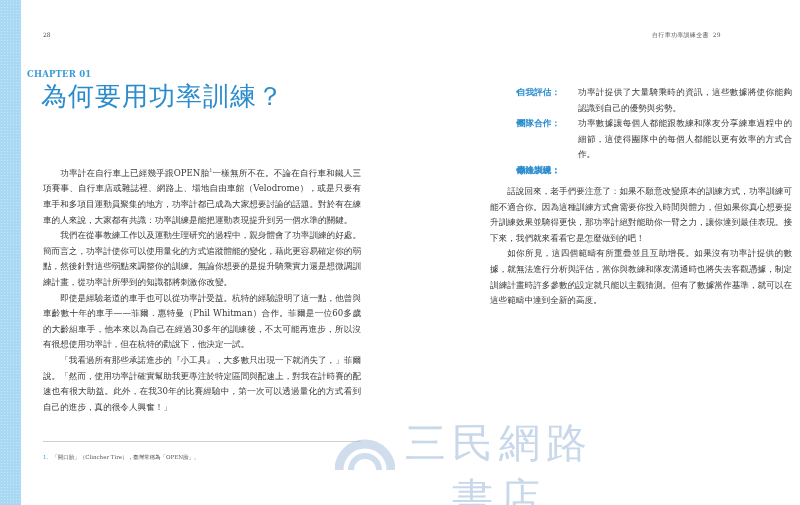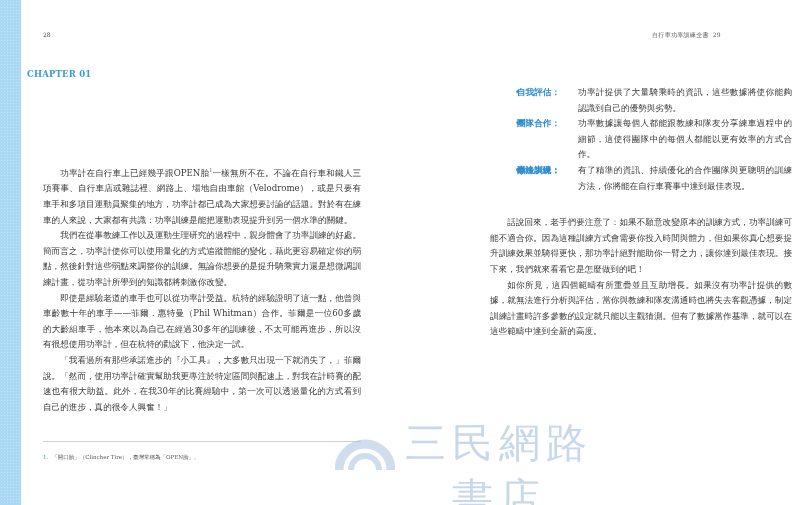--- a/index.html
+++ b/index.html
@@ -55,20 +55,21 @@
   </style>
 </head>
 <body>
 
 <div class="spread">
   <div class="edge-strip"></div>
 
   <div class="page page-left">
     <div class="folio-left">28</div>
     <div class="chapter-label">CHAPTER 01</div>
+    <div class="chapter-title">為何要用功率訓練？</div>
 
     <div class="body-text left-body">
       <p><span>功率計在自行車上已經幾乎跟OPEN胎</span><sup class="fnref">1</sup><span>一樣無所不在。不論在自行車和鐵人三項賽事、自行車店或雜誌裡、網路上、場地自由車館（Velodrome），或是只要有車手和多項目運動員聚集的地方，功率計都已成為大家想要討論的話題。對於有在練車的人來說，大家都有共識：功率訓練是能把運動表現提升到另一個水準的關鍵。</span></p>
       <p>我們在從事教練工作以及運動生理研究的過程中，親身體會了功率訓練的好處。簡而言之，功率計使你可以使用量化的方式追蹤體能的變化，藉此更容易確定你的弱點，然後針對這些弱點來調整你的訓練。無論你想要的是提升騎乘實力還是想微調訓練計畫，從功率計所學到的知識都將刺激你改變。</p>
       <p>即使是經驗老道的車手也可以從功率計受益。杭特的經驗證明了這一點，他曾與車齡數十年的車手——菲爾．惠特曼（Phil Whitman）合作。菲爾是一位60多歲的大齡組車手，他本來以為自己在經過30多年的訓練後，不太可能再進步，所以沒有很想使用功率計，但在杭特的勸說下，他決定一試。</p>
       <p>「我看過所有那些承諾進步的『小工具』，大多數只出現一下就消失了，」菲爾說。「然而，使用功率計確實幫助我更專注於特定區間與配速上，對我在計時賽的配速也有很大助益。此外，在我30年的比賽經驗中，第一次可以透過量化的方式看到自己的進步，真的很令人興奮！」</p>
     </div>
 
     <div class="footnote-rule"></div>
     <div class="footnote">
@@ -94,21 +95,20 @@
           <span class="term">團隊合作：</span>
           <span class="desc">功率數據讓每個人都能跟教練和隊友分享練車過程中的細節，這使得團隊中的每個人都能以更有效率的方式合作。</span>
         </li>
         <li class="benefit">
           <span class="bullet">•</span>
           <span class="term">專注訓練：</span>
         </li>
         <li class="benefit">
           <span class="bullet">•</span>
           <span class="term">巔峰表現：</span>
-          <span class="desc">有了精準的資訊、持續優化的合作團隊與更聰明的訓練方法，你將能在自行車賽事中達到最佳表現。</span>
         </li>
       </ul>
       <div class="spacer"></div>
       <p>話說回來，老手們要注意了：如果不願意改變原本的訓練方式，功率訓練可能不適合你。因為這種訓練方式會需要你投入時間與體力，但如果你真心想要提升訓練效果並騎得更快，那功率計絕對能助你一臂之力，讓你達到最佳表現。接下來，我們就來看看它是怎麼做到的吧！</p>
       <p>如你所見，這四個範疇有所重疊並且互助增長。如果沒有功率計提供的數據，就無法進行分析與評估，當你與教練和隊友溝通時也將失去客觀憑據，制定訓練計畫時許多參數的設定就只能以主觀猜測。但有了數據當作基準，就可以在這些範疇中達到全新的高度。</p>
     </div>
   </div>
 
   <div class="watermark">
     <svg class="wm-arc" viewBox="0 0 60 60">

